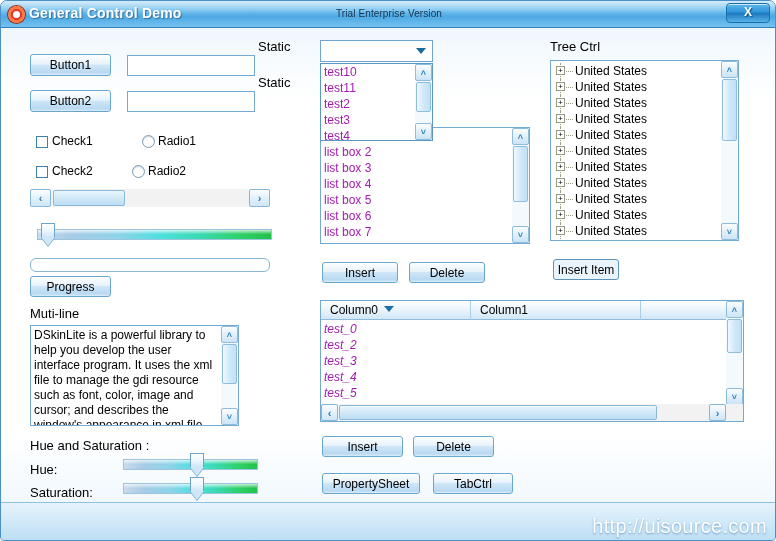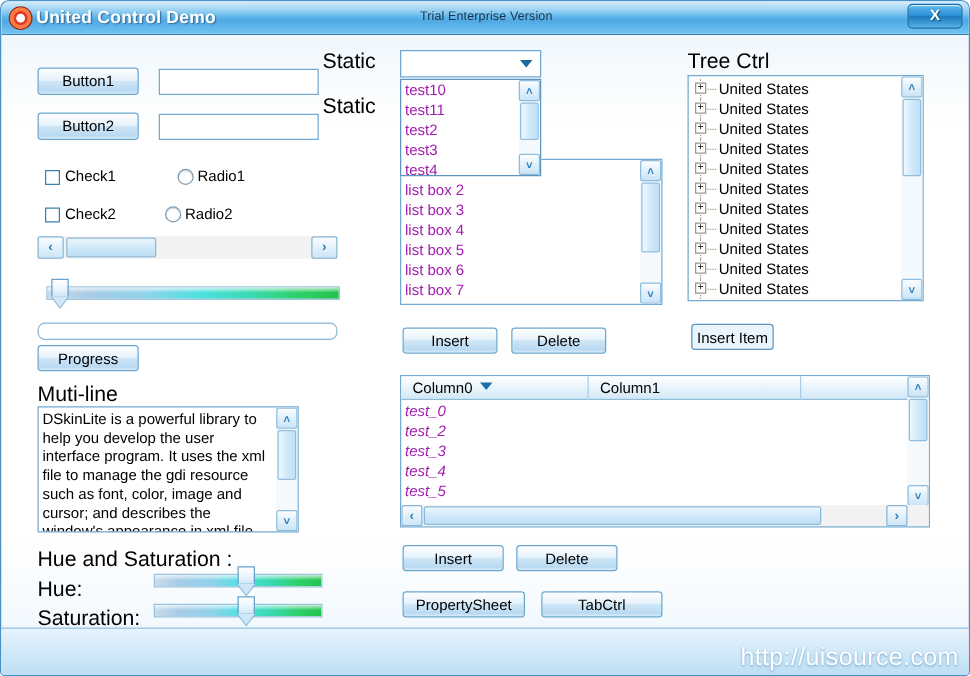--- a/index.html
+++ b/index.html
@@ -60,21 +60,21 @@
     cursor:pointer;
   }
   #close-btn span {
     position:absolute; left:0; top:1px; width:100%; text-align:center;
     color:#fff; font-size:12px; font-weight:bold;
     text-shadow:1px 1px 1px rgba(10,60,95,.8);
   }
 
   
   .lbl {
-    position:absolute; font-size:17px; color:#000; white-space:nowrap;
+    position:absolute; font-size:13px; color:#000; white-space:nowrap;
   }
   .btn {
     position:absolute;
     background:linear-gradient(180deg,#fdfefe 0%,#e6f2fb 46%,#cfe6f7 50%,#b9d9f2 88%,#dcedfa 100%);
     border:1px solid #6aa7cf;
     border-radius:3px;
     font-family:"Liberation Sans", sans-serif;
     font-size:12px; color:#000;
     text-align:center; cursor:pointer;
     box-shadow:inset 0 1px 0 rgba(255,255,255,.85);
@@ -266,21 +266,21 @@
   }
 </style>
 </head>
 <body>
 
 <div id="window">
 
   <div id="titlebar">
     <div class="sheen"></div>
     <div class="app-icon"></div>
-    <div id="win-title">United Control Demo</div>
+    <div id="win-title">General Control Demo</div>
     <div id="trial-text">Trial Enterprise Version</div>
     <div id="close-btn">
       <span>X</span>
     </div>
   </div>
 
   <div class="lbl" style="left:257px; top:38px;">Static</div>
   <div class="lbl" style="left:257px; top:74px;">Static</div>
 
   <button class="btn" style="left:29px; top:53px; width:81px; height:22px;">Button1</button>
@@ -418,21 +418,21 @@
     <div class="hscroll" style="left:0; bottom:0; width:100%; height:17px;">
       <div class="arw l" style="width:17px;">‹</div>
       <div class="thumb" style="left:18px; width:318px;"></div>
       <div class="arw r" style="width:17px; right:17px;">›</div>
     </div>
   </div>
 
   <button class="btn" style="left:321px; top:435px; width:81px; height:21px;">Insert</button>
   <button class="btn" style="left:412px; top:435px; width:81px; height:21px;">Delete</button>
   <button class="btn" style="left:321px; top:472px; width:98px; height:21px;">PropertySheet</button>
-  <button class="btn" style="left:432px; top:472px; width:97px; height:21px;">TabCtrl</button>
+  <button class="btn" style="left:432px; top:472px; width:80px; height:21px;">TabCtrl</button>
 
   <div class="lbl" style="left:549px; top:38px;">Tree Ctrl</div>
   <div class="pane" style="left:549px; top:59px; width:189px; height:181px;">
     <div id="tree-rows" style="position:absolute; left:0; top:2px; right:18px;">
         <div class="tree-row"><div class="tree-vline"></div><div class="tree-plus">+</div><div class="tree-dots"></div><span>United States</span></div>
         <div class="tree-row"><div class="tree-vline"></div><div class="tree-plus">+</div><div class="tree-dots"></div><span>United States</span></div>
         <div class="tree-row"><div class="tree-vline"></div><div class="tree-plus">+</div><div class="tree-dots"></div><span>United States</span></div>
         <div class="tree-row"><div class="tree-vline"></div><div class="tree-plus">+</div><div class="tree-dots"></div><span>United States</span></div>
         <div class="tree-row"><div class="tree-vline"></div><div class="tree-plus">+</div><div class="tree-dots"></div><span>United States</span></div>
         <div class="tree-row"><div class="tree-vline"></div><div class="tree-plus">+</div><div class="tree-dots"></div><span>United States</span></div>

